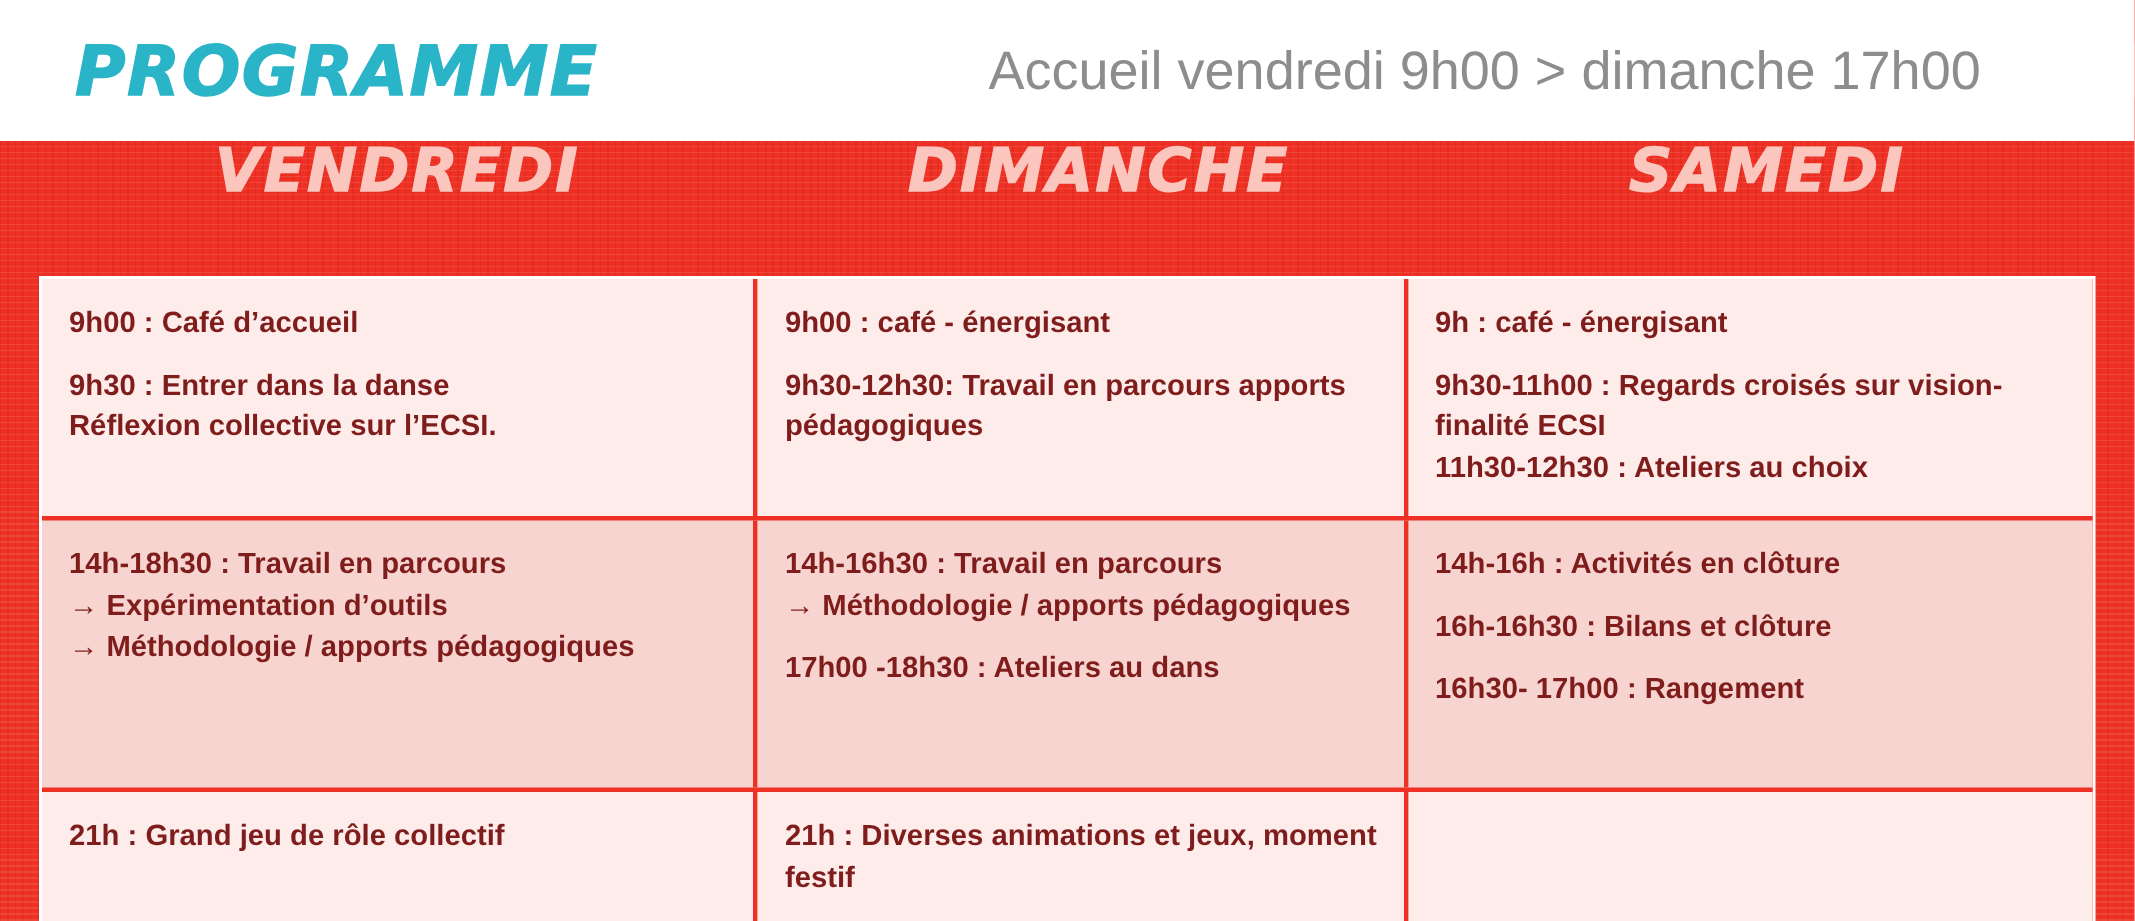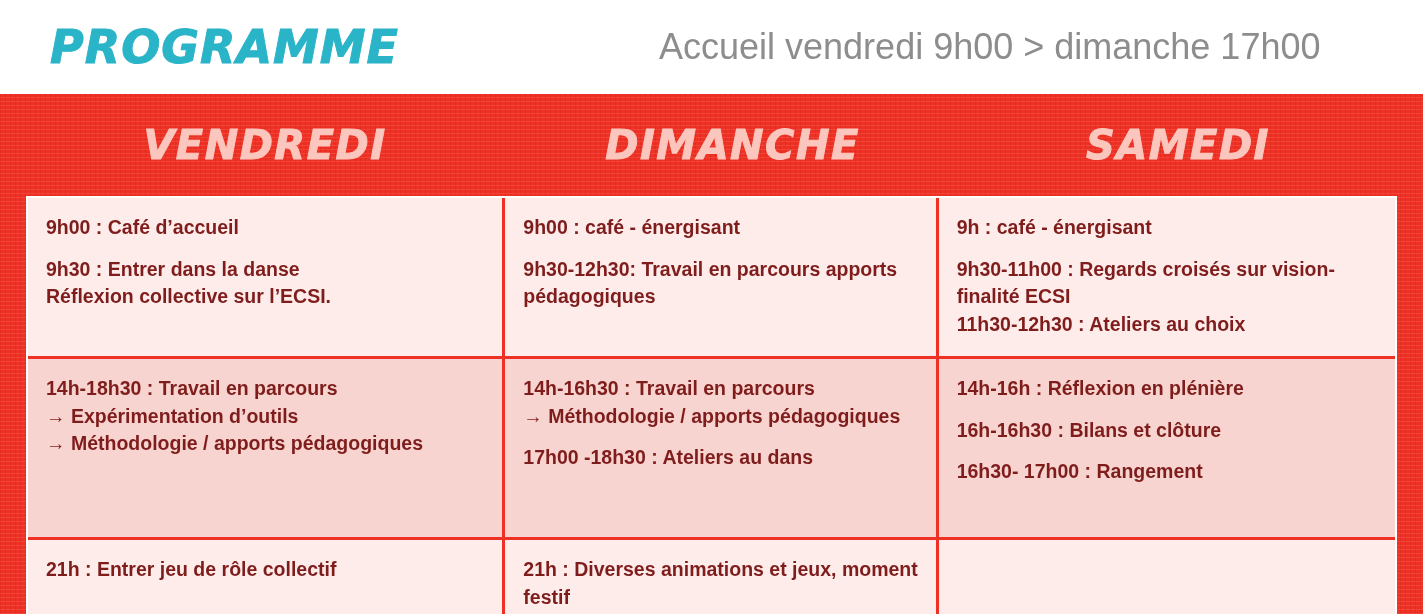--- a/index.html
+++ b/index.html
@@ -57,22 +57,22 @@
     background-color: #ee3124;
     background-image:
       repeating-linear-gradient(0deg, rgba(255,255,255,0.10) 0px, rgba(255,255,255,0.10) 1px, rgba(0,0,0,0) 1px, rgba(0,0,0,0) 4px),
       repeating-linear-gradient(90deg, rgba(180,20,10,0.18) 0px, rgba(180,20,10,0.18) 1px, rgba(0,0,0,0) 1px, rgba(0,0,0,0) 5px);
     box-sizing: border-box;
     padding: 0 26px 0 26px;
   }
 
   .day-head {
     display: flex;
-    height: 102px;
-    align-items: center;
+    height: 90px;
+    align-items: flex-start;
   }
   .day-head .cell {
     display: flex;
     align-items: center;
     justify-content: center;
   }
   .day-title {
     font-family: "DejaVu Sans", sans-serif;
     font-weight: bold;
     font-style: italic;
@@ -177,29 +177,29 @@
           <p class="arrow-line">14h-18h30 : Travail en parcours
 → Expérimentation d’outils
 → Méthodologie / apports pédagogiques</p>
         </div>
         <div class="cellbox cell-s">
           <p class="arrow-line">14h-16h30 : Travail en parcours
 → Méthodologie / apports pédagogiques</p>
           <p>17h00 -18h30 : Ateliers au dans</p>
         </div>
         <div class="cellbox cell-d">
-          <p>14h-16h : Réflexion en plénière</p>
+          <p>14h-16h : Activités en clôture</p>
           <p>16h-16h30 : Bilans et clôture</p>
           <p>16h30- 17h00 : Rangement</p>
         </div>
       </div>
 
       <div class="row row-c">
         <div class="cellbox cell-v">
-          <p>21h : Entrer jeu de rôle collectif</p>
+          <p>21h : Grand jeu de rôle collectif</p>
         </div>
         <div class="cellbox cell-s">
           <p>21h : Diverses animations et jeux, moment festif</p>
         </div>
         <div class="cellbox cell-d">
           <p></p>
         </div>
       </div>
 
     </div>

